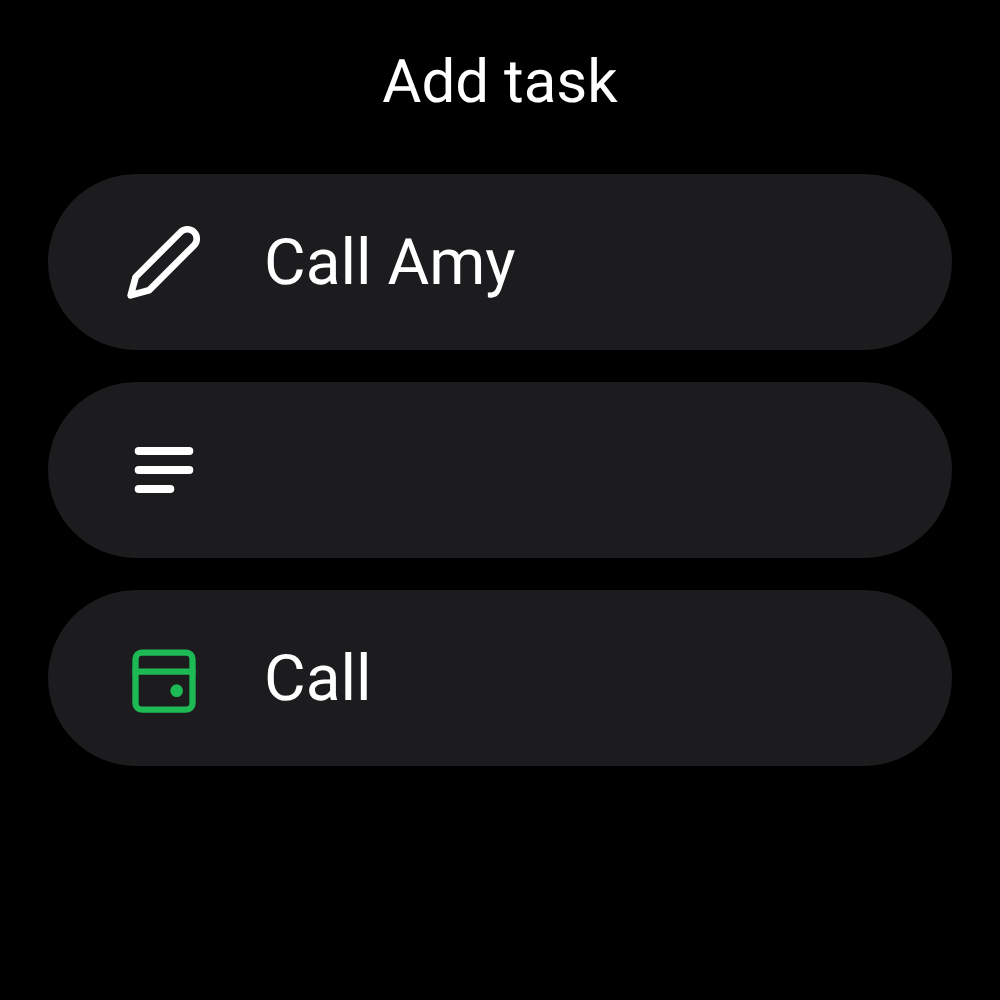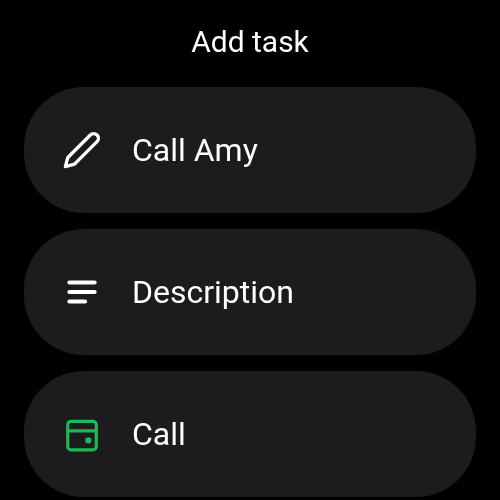--- a/index.html
+++ b/index.html
@@ -23,21 +23,21 @@
       font-size: 30px;
       font-weight: 400;
       color: #ffffff;
     }
     .list {
       padding: 0 24px;
     }
     .list-item {
       background: #1c1c1e;
       border-radius: 60px;
-      height: 126px;
+      height: 88px;
       display: flex;
       align-items: center;
       padding: 0 36px;
       margin-bottom: 16px;
     }
     .icon-wrap {
       width: 44px;
       height: 44px;
       display: flex;
       align-items: center;
@@ -73,21 +73,20 @@
   </div>
 
   <div class="list-item">
     <div class="icon-wrap">
       <svg width="38" height="38" viewBox="0 0 24 24" fill="none" stroke="#ffffff" stroke-width="2.5" stroke-linecap="round">
         <line x1="4" y1="6" x2="20" y2="6"></line>
         <line x1="4" y1="12" x2="20" y2="12"></line>
         <line x1="4" y1="18" x2="14" y2="18"></line>
       </svg>
     </div>
-    <div class="item-label">Description</div>
   </div>
 
   <div class="list-item">
     <div class="icon-wrap">
       <svg width="38" height="38" viewBox="0 0 24 24" fill="none" stroke="#1db954" stroke-width="2" stroke-linecap="round" stroke-linejoin="round">
         <rect x="3" y="4" width="18" height="18" rx="2"></rect>
         <line x1="3" y1="10" x2="21" y2="10"></line>
         <circle cx="16" cy="16" r="1" fill="#1db954"></circle>
       </svg>
     </div>

